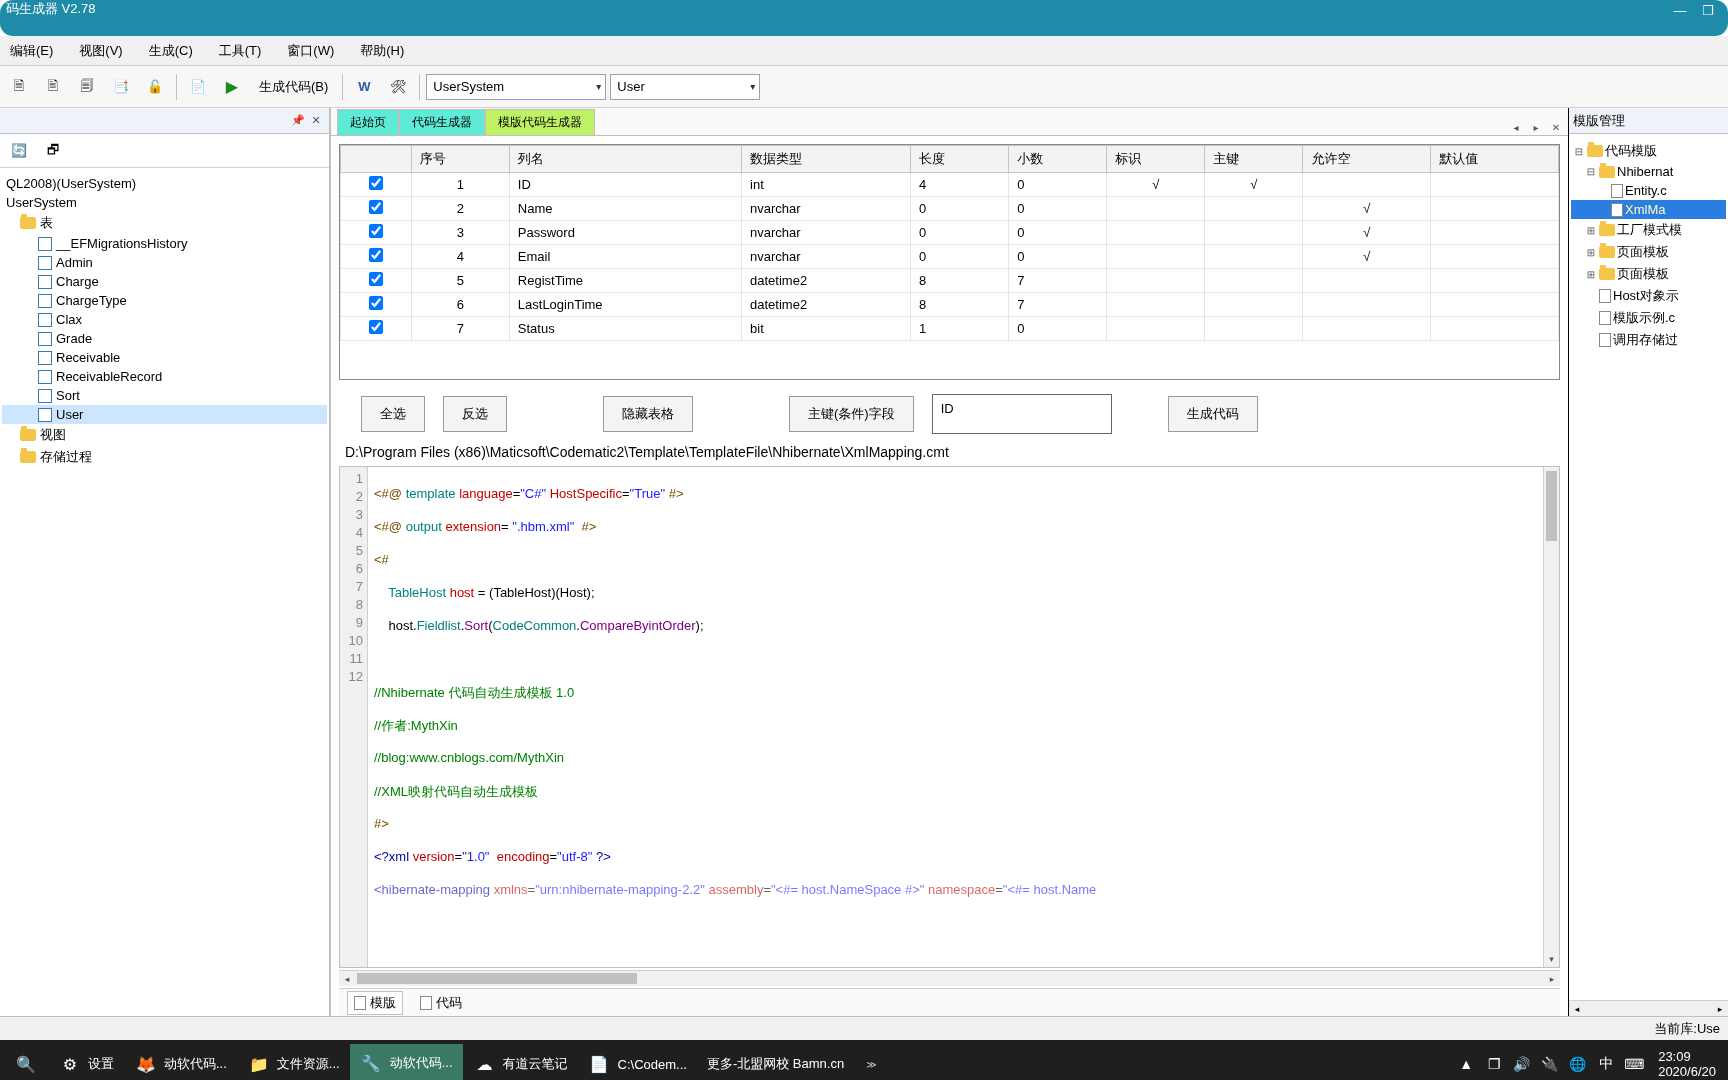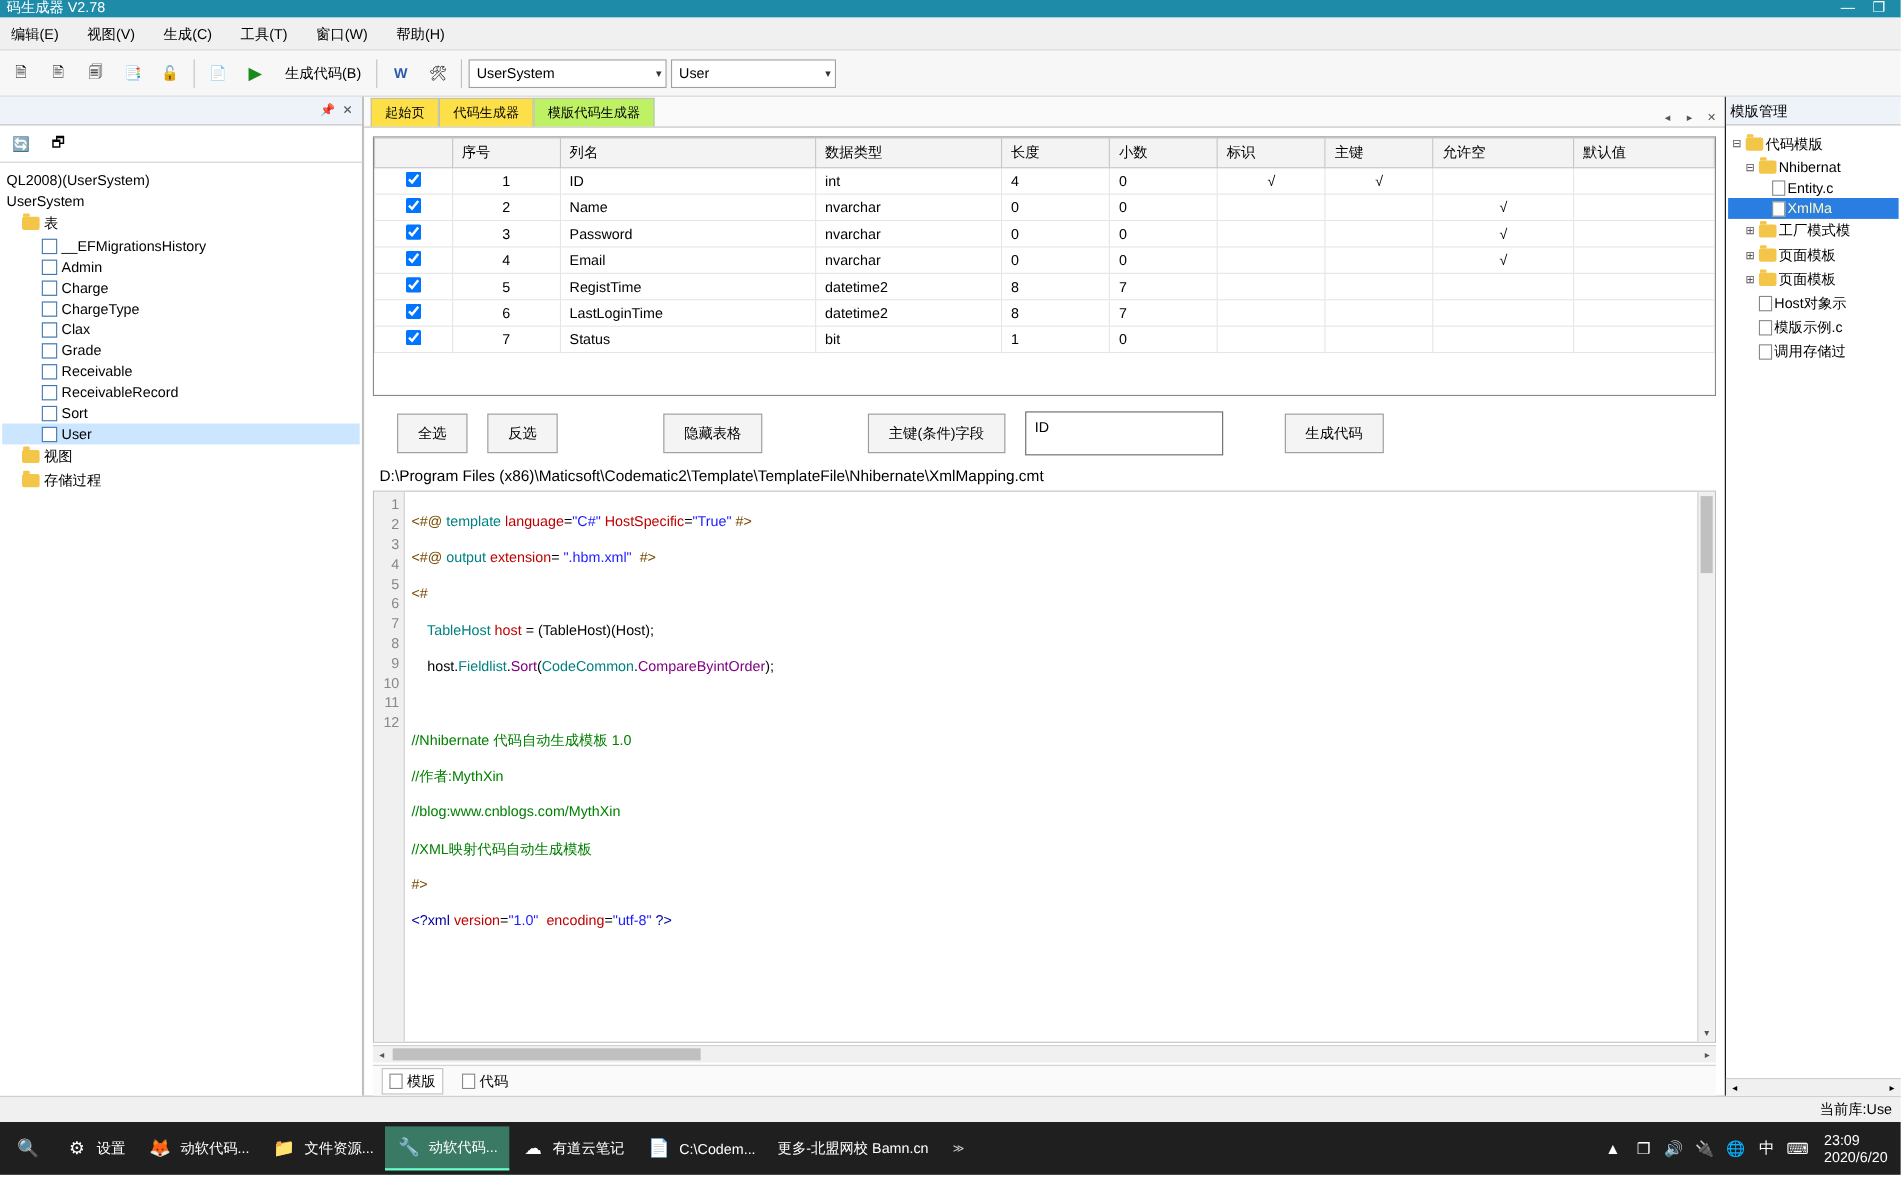--- a/index.html
+++ b/index.html
@@ -1,18 +1,18 @@
 <!DOCTYPE html>
 <html><head>
 <meta charset="utf-8">
 <style>
 * { margin:0; padding:0; box-sizing:border-box; font-family:"Microsoft YaHei",SimSun,sans-serif; font-size:13px; }
 body { width:1728px; height:1080px; background:#fff; overflow:hidden; position:relative; }
 
-.titlebar { height:16px; background:#1e8ca8; color:#fff; display:flex; align-items:flex-end; padding:0 6px; }
+.titlebar { height:36px; background:#1e8ca8; color:#fff; display:flex; align-items:flex-start; padding:0 6px;border-radius:13px; }
 .titlebar .spacer { flex:1; }
 .titlebar .wbtn { width:28px; height:20px; display:flex; align-items:center; justify-content:center; color:#fff; cursor:pointer; }
 
 .menubar { height:30px; background:#f0f0f0; border-bottom:1px solid #d0d0d0; display:flex; align-items:center; padding:0 4px; gap:14px; }
 .menubar .mitem { padding:4px 6px; cursor:pointer; }
 
 .toolbar { height:42px; background:#f7f7f7; border-bottom:1px solid #d0d0d0; display:flex; align-items:center; padding:0 4px; gap:4px; }
 .tbtn { width:30px; height:30px; display:flex; align-items:center; justify-content:center; cursor:pointer; border:1px solid transparent; }
 .tsep { width:1px; height:26px; background:#c0c0c0; margin:0 2px; }
 .tbtn-run { color:#1a8a1a; font-size:16px; }
@@ -35,21 +35,21 @@
 
 .right-panel { width:160px; border-left:1px solid #000000; display:flex; flex-direction:column; background:#fff; }
 .right-tree { padding:6px 2px; overflow:hidden; flex:1; }
 .rtn { padding:2px 2px; display:flex; align-items:center; gap:2px; white-space:nowrap; }
 .rtn .exp { width:12px; font-size:10px; color:#555; text-align:center; }
 .rtn.sel { background:#2a7de1; color:#fef9c3; }
 .rind0 { padding-left:2px; } .rind1 { padding-left:14px; } .rind2 { padding-left:26px; }
 
 .center { flex:1; display:flex; flex-direction:column; border-left:1px solid #c0c0c0; }
 .tabstrip { height:28px; display:flex; align-items:flex-end; padding-left:6px; gap:0; border-bottom:1px solid #c0c0c0; background:#fafafa; }
-.tab { padding:4px 12px; border:1px solid #c0c0c0; border-bottom:none; background:#fde047; font-size:12px; cursor:pointer; }
+.tab { padding:4px 12px; border:1px solid #c0c0c0; border-bottom:none; background:#5eead4; font-size:12px; cursor:pointer; }
 .tab.active { background:#bef264; }
 .tabstrip .spacer { flex:1; }
 .tabstrip .tabbtn { width:16px; height:16px; font-size:10px; color:#555; display:flex; align-items:center; justify-content:center; cursor:pointer; margin-right:4px; }
 
 .grid-wrap { border:1px solid #888; margin:8px 8px 4px 8px; height:236px; overflow:auto; background:#fff; }
 table.grid { width:100%; border-collapse:collapse; }
 .grid th { background:#f3f3f3; border:1px solid #c5c5c5; padding:4px 8px; text-align:left; font-weight:normal; }
 .grid td { border:1px solid #e5e5e5; padding:3px 8px; }
 .grid td.center-c { text-align:center; }
 .chk { width:14px; height:14px; }
@@ -371,20 +371,21 @@
 <div class="line"><span class="kw-dir">&lt;#</span></div>
 <div class="line">    <span class="kw-var">TableHost</span> <span class="kw-attr">host</span> = (TableHost)(Host);</div>
 <div class="line">    host.<span class="kw-var">Fieldlist</span>.<span class="kw-func">Sort</span>(<span class="kw-var">CodeCommon</span>.<span class="kw-func">CompareByintOrder</span>);</div>
 <div class="line"></div>
 <div class="line"><span class="kw-cm">//Nhibernate 代码自动生成模板 1.0</span></div>
 <div class="line"><span class="kw-cm">//作者:MythXin</span></div>
 <div class="line"><span class="kw-cm">//blog:www.cnblogs.com/MythXin</span></div>
 <div class="line"><span class="kw-cm">//XML映射代码自动生成模板</span></div>
 <div class="line"><span class="kw-dir">#&gt;</span></div>
 <div class="line"><span class="kw-tag">&lt;?xml</span> <span class="kw-attr">version</span>=<span class="kw-str">"1.0"</span>  <span class="kw-attr">encoding</span>=<span class="kw-str">"utf-8"</span> <span class="kw-tag">?&gt;</span></div>
+<div class="line" style="opacity:0.6;"><span class="kw-tag">&lt;hibernate-mapping</span> <span class="kw-attr">xmlns</span>=<span class="kw-str">"urn:nhibernate-mapping-2.2"</span> <span class="kw-attr">assembly</span>=<span class="kw-str">"&lt;#= host.NameSpace #&gt;"</span> <span class="kw-attr">namespace</span>=<span class="kw-str">"&lt;#= host.Name</span></div>
       </div>
       <div class="vscroll">
         <div class="arrow" style="top:0;">▴</div>
         <div class="thumb"></div>
         <div class="arrow" style="bottom:0;">▾</div>
       </div>
     </div>
     <div class="hscroll">
       <div class="arrow" style="left:0;">◂</div>
       <div class="thumb"></div>

